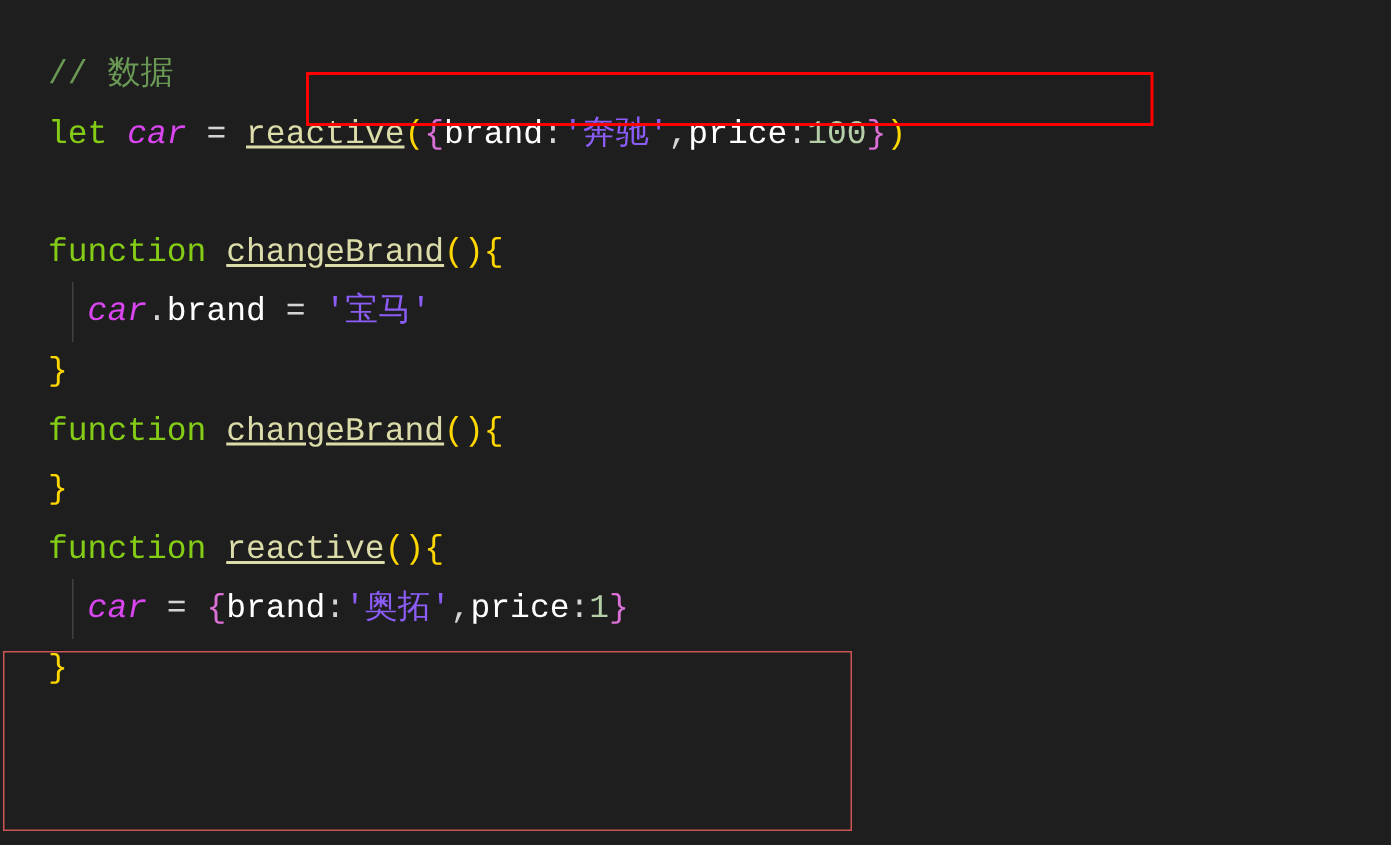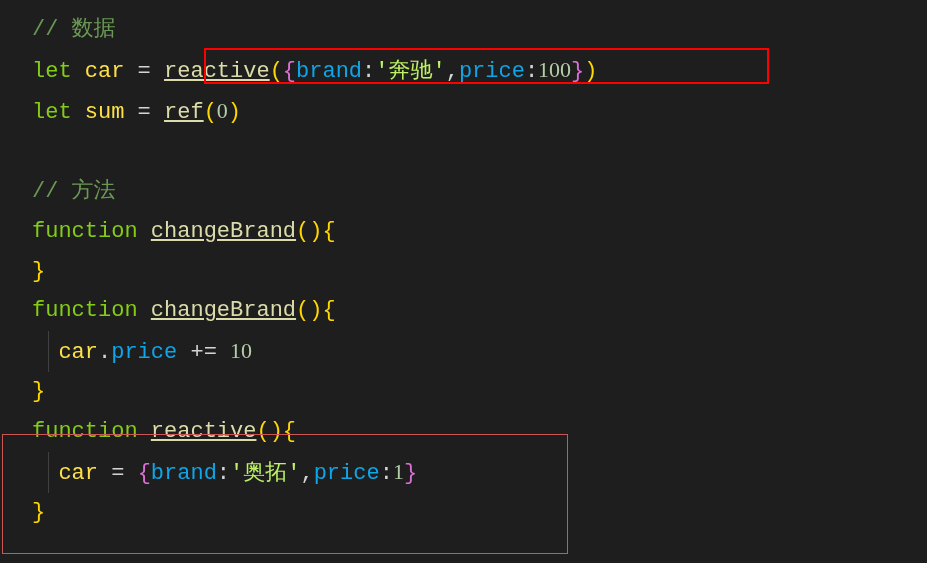--- a/index.html
+++ b/index.html
@@ -15,45 +15,46 @@
       color: #d4d4d4;
       padding: 10px 0 0 0;
       width: 927px;
       height: 563px;
       overflow: hidden;
       position: relative;
     }
     .code-container {
       position: relative;
       padding-left: 8px;
+      margin-top: 20px;
     }
     .line {
       white-space: pre;
       position: relative;
       padding-left: 24px;
     }
     .indent-guide {
       position: absolute;
       left: 40px;
       top: 0;
       bottom: 0;
       width: 1px;
       background-color: #404040;
     }
     .comment { color: #6a9955; }
     .keyword { color: #84cc16; }
-    .variable { color: #fde047; }
+    .variable { color: #d946ef; font-style: italic; }
     .function-name { color: #dcdcaa; text-decoration: underline; }
     .operator { color: #d4d4d4; }
     .paren-yellow { color: #ffd700; }
     .brace-yellow { color: #ffd700; }
     .brace-purple { color: #da70d6; }
-    .property { color: #0ea5e9; }
-    .string { color: #bef264; }
-    .number { color: #b5cea8; font-family: Liberation Serif, serif; }
+    .property { color: #ffffff; }
+    .string { color: #8b5cf6; }
+    .number { color: #b5cea8; }
     .highlight-box-1 {
       position: absolute;
       border: 2px solid #ff0000;
       left: 204px;
       top: 48px;
       width: 565px;
       height: 36px;
       pointer-events: none;
     }
     .highlight-box-2 {
@@ -67,34 +68,32 @@
     }
   </style>
 </head>
 <body>
 
 <div class="code-container">
   <div class="line"><span class="comment">// 数据</span></div>
 
   <div class="line"><span class="keyword">let</span> <span class="variable">car</span><span class="operator"> = </span><span class="function-name">reactive</span><span class="paren-yellow">(</span><span class="brace-purple">{</span><span class="property">brand</span><span class="operator">:</span><span class="string">'奔驰'</span><span class="operator">,</span><span class="property">price</span><span class="operator">:</span><span class="number">100</span><span class="brace-purple">}</span><span class="paren-yellow">)</span></div>
 
-  <div class="line"><span class="keyword">let</span> <span class="variable">sum</span><span class="operator"> = </span><span class="function-name">ref</span><span class="paren-yellow">(</span><span class="number">0</span><span class="paren-yellow">)</span></div>
 
   <div class="line">&nbsp;</div>
 
-  <div class="line"><span class="comment">// 方法</span></div>
 
   <div class="line"><span class="keyword">function</span> <span class="function-name">changeBrand</span><span class="paren-yellow">()</span><span class="brace-yellow">{</span></div>
 
+  <div class="line"><span class="indent-guide"></span>  <span class="variable">car</span><span class="operator">.</span><span class="property">brand</span><span class="operator"> = </span><span class="string">'宝马'</span></div>
 
   <div class="line"><span class="brace-yellow">}</span></div>
 
   <div class="line"><span class="keyword">function</span> <span class="function-name">changeBrand</span><span class="paren-yellow">()</span><span class="brace-yellow">{</span></div>
 
-  <div class="line"><span class="indent-guide"></span>  <span class="variable">car</span><span class="operator">.</span><span class="property">price</span><span class="operator"> += </span><span class="number">10</span></div>
 
   <div class="line"><span class="brace-yellow">}</span></div>
 
   <div class="line"><span class="keyword">function</span> <span class="function-name">reactive</span><span class="paren-yellow">()</span><span class="brace-yellow">{</span></div>
 
   <div class="line"><span class="indent-guide"></span>  <span class="variable">car</span><span class="operator"> = </span><span class="brace-purple">{</span><span class="property">brand</span><span class="operator">:</span><span class="string">'奥拓'</span><span class="operator">,</span><span class="property">price</span><span class="operator">:</span><span class="number">1</span><span class="brace-purple">}</span></div>
 
   <div class="line"><span class="brace-yellow">}</span></div>
 </div>
 

